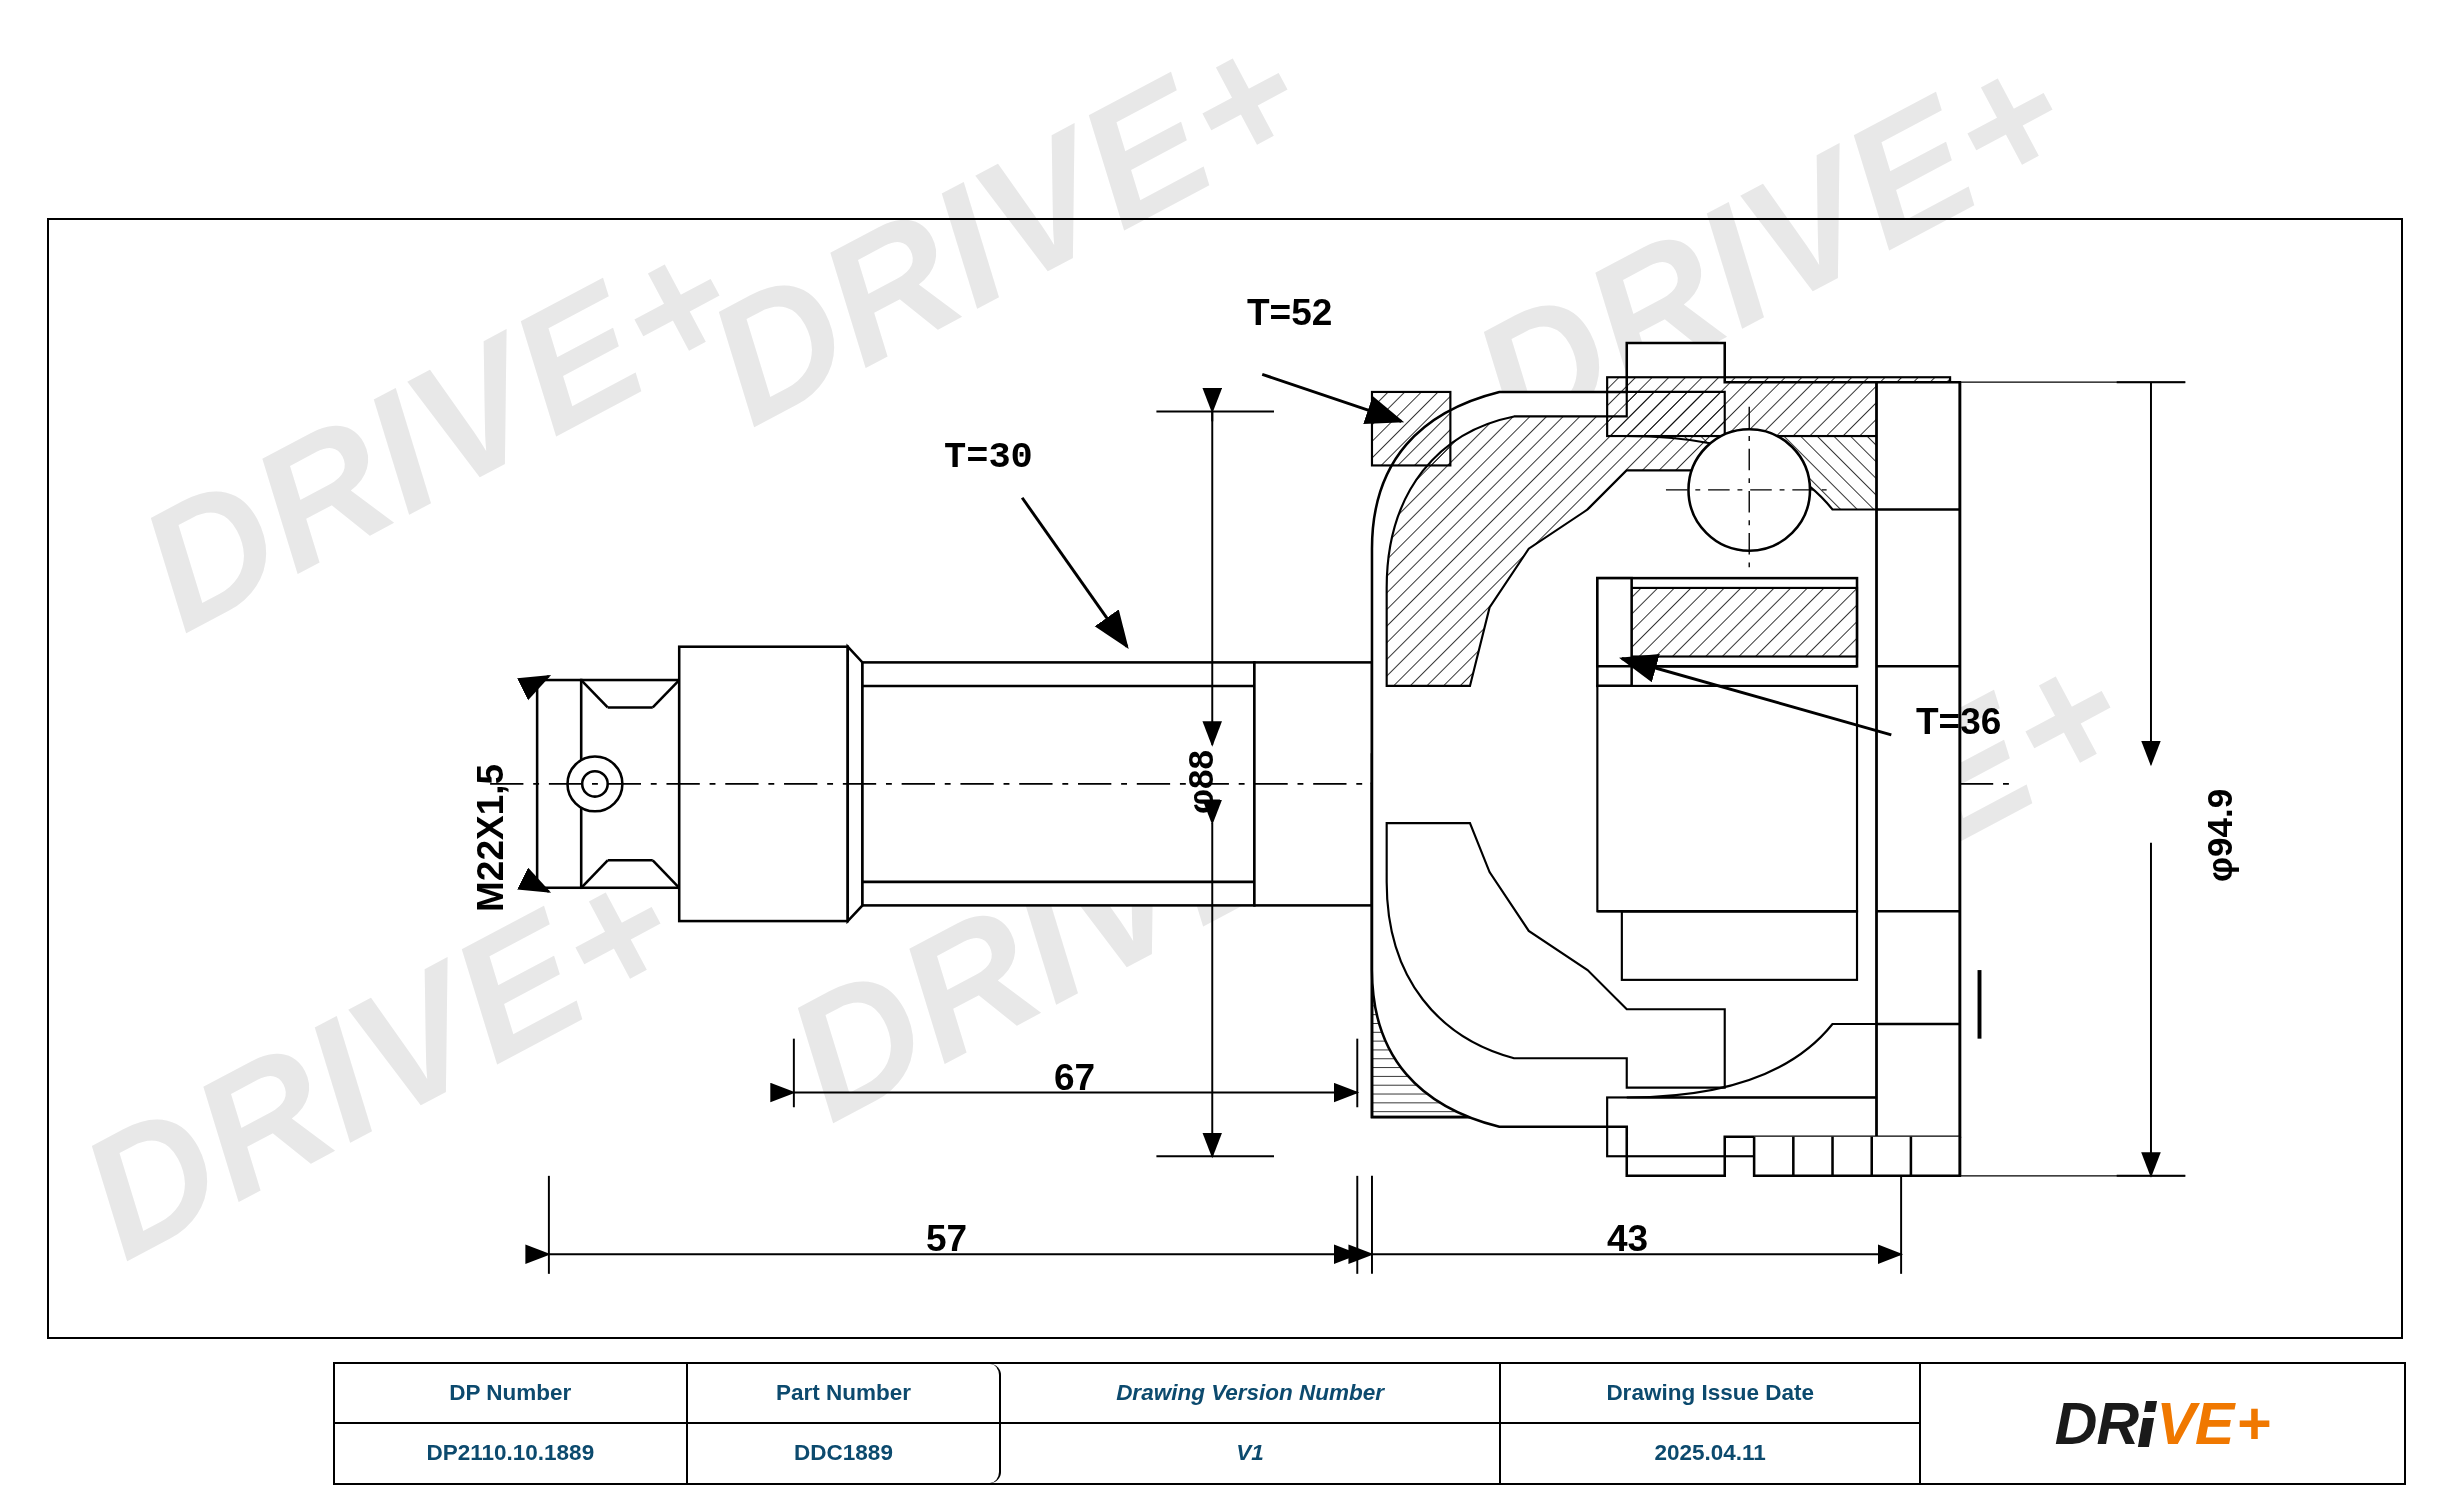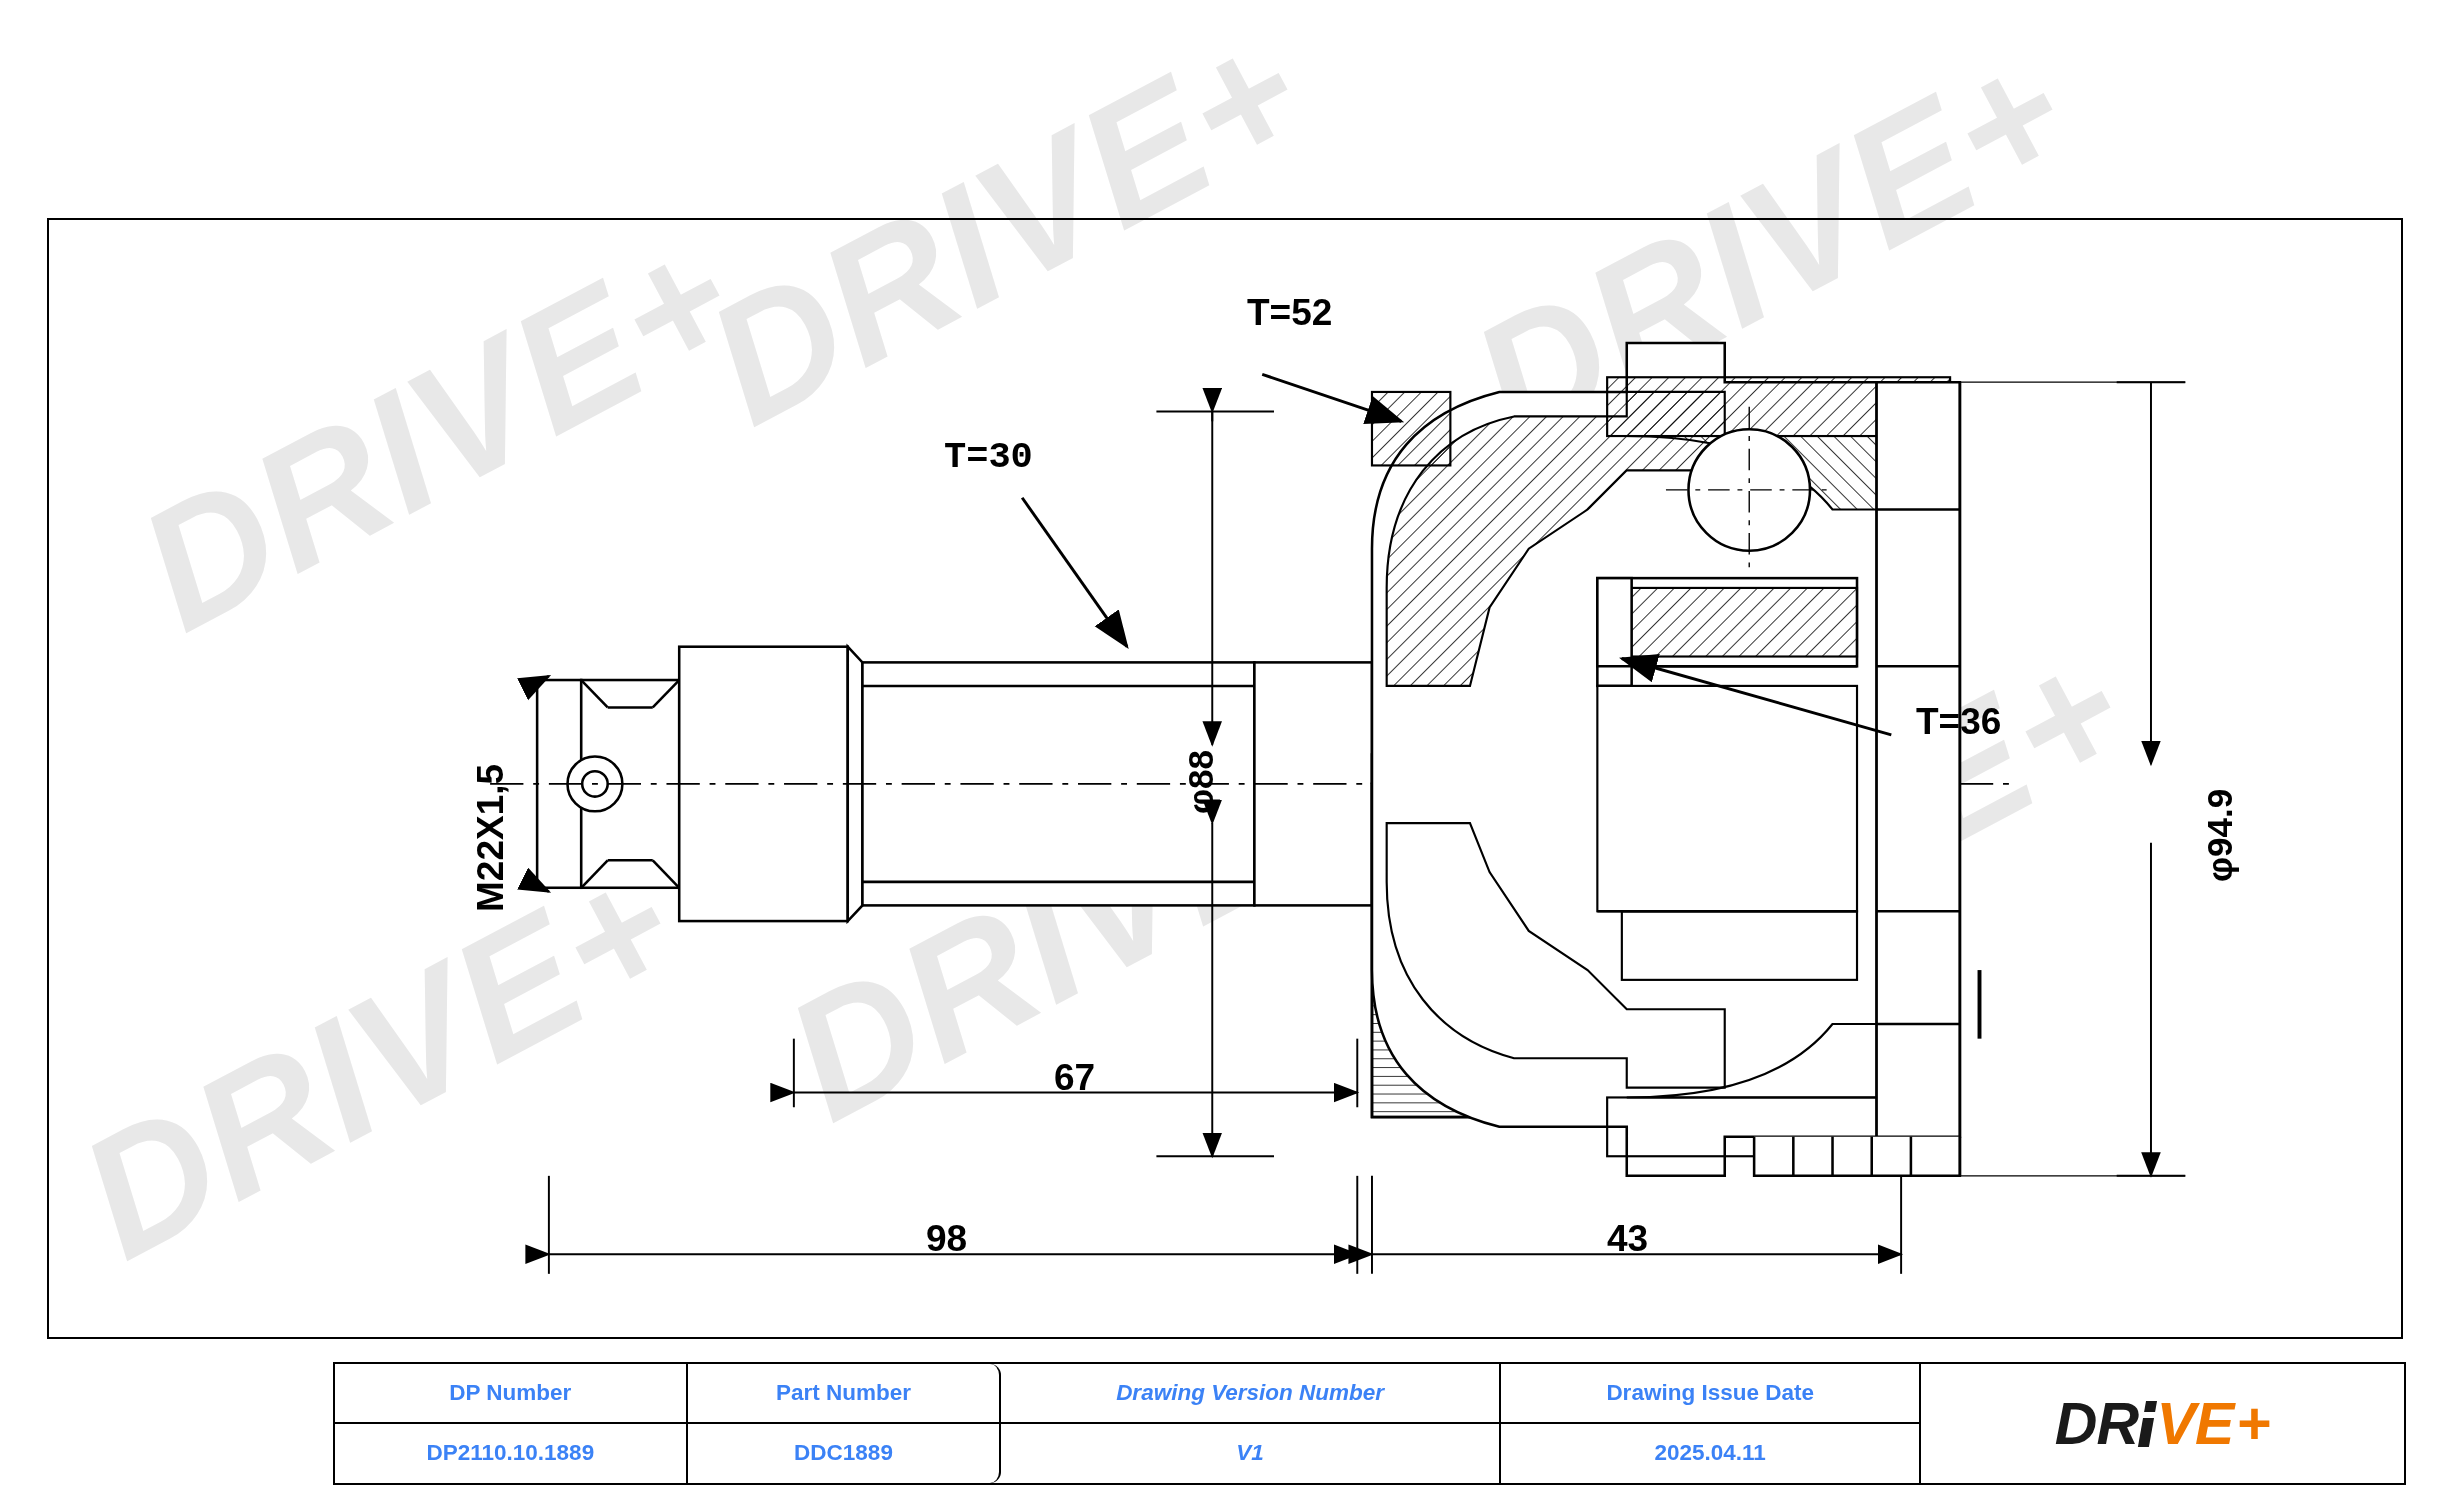--- a/index.html
+++ b/index.html
@@ -71,21 +71,21 @@
     border-right: 2px solid #000;
   }
   .tb-col:last-child { border-right: none; }
   .tb-head, .tb-val {
     flex: 1 1 50%;
     display: flex;
     align-items: center;
     justify-content: center;
     font-size: 22.5px;
     font-weight: bold;
-    color: #3b82f6;
+    color: #0c4a6e;
     white-space: nowrap;
   }
   .tb-head { border-bottom: 2px solid #000; }
   .tb-c1 { width: 353px; }
   .tb-c2 { width: 314px; border-radius: 11px; }
   .tb-c3 { width: 500px; font-style: italic; }
   .tb-c4 { width: 421px; }
   .tb-c5 { width: 483px; border-right: none; }
 
   .logo-cell {
@@ -313,21 +313,21 @@
 
   <div class="dimtext" style="left:1247px; top:292px; font-size:37px;">T=52</div>
   <div class="dimtext" style="left:944px; top:436px; font-size:37px;font-family:Liberation Mono, monospace;">T=30</div>
   <div class="dimtext" style="left:1916px; top:701px; font-size:37px;">T=36</div>
 
   <div class="dimtext rot90" style="left:470px; top:912px; font-size:37px;">M22X1,5</div>
   <div class="dimtext rot90" style="left:1181px; top:814px; font-size:35px;">φ88</div>
   <div class="dimtext rot90" style="left:2200px; top:882px; font-size:35px;">φ94.9</div>
 
   <div class="dimtext" style="left:1054px; top:1057px; font-size:37px;">67</div>
-  <div class="dimtext" style="left:926px; top:1218px; font-size:37px;">98</div>
+  <div class="dimtext" style="left:926px; top:1218px; font-size:37px;">57</div>
   <div class="dimtext" style="left:1607px; top:1218px; font-size:37px;">43</div>
 
   <div class="titleblock">
     <div class="tb-col tb-c1">
       <div class="tb-head">DP Number</div>
       <div class="tb-val">DP2110.10.1889</div>
     </div>
     <div class="tb-col tb-c2">
       <div class="tb-head">Part Number</div>
       <div class="tb-val">DDC1889</div>

